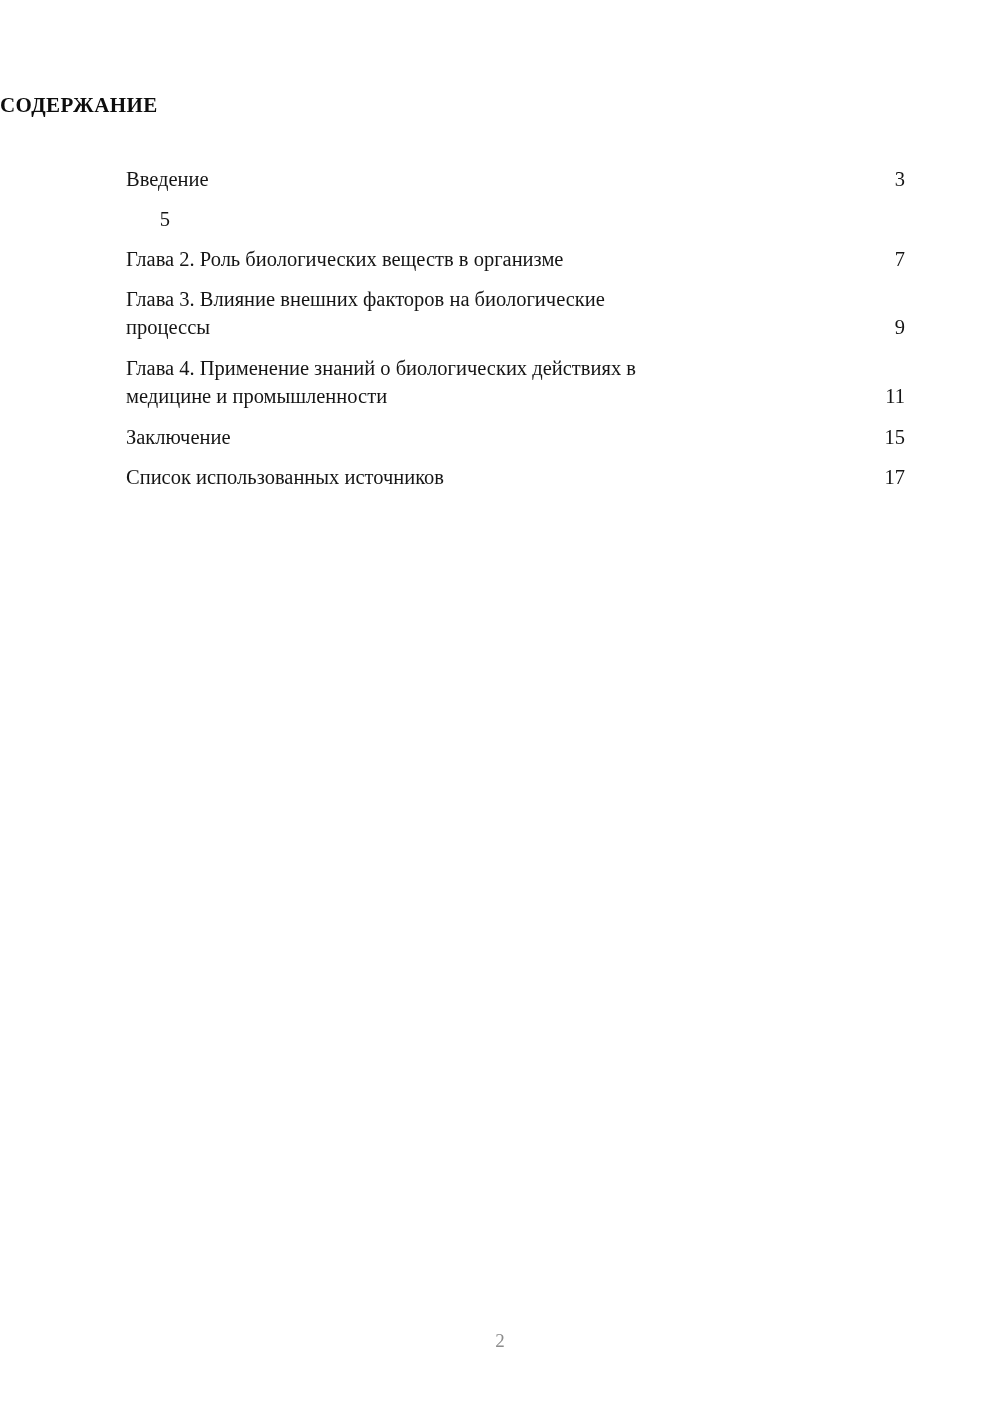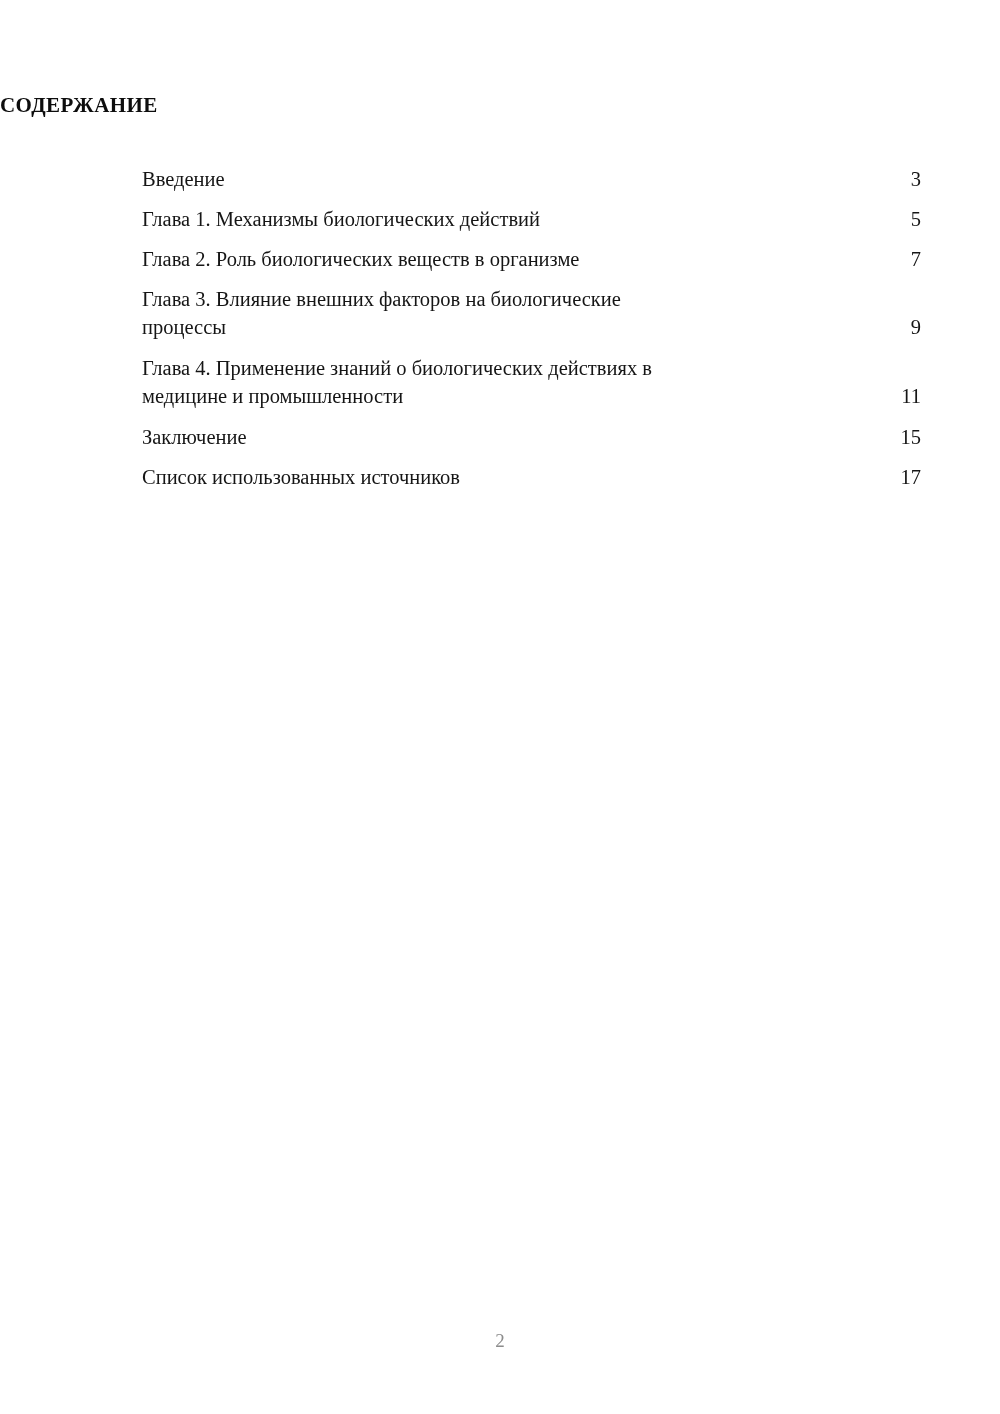--- a/index.html
+++ b/index.html
@@ -32,21 +32,21 @@
     font-weight: bold;
     letter-spacing: 0.4px;
     color: #0d0d0d;
     font-family: "Liberation Serif", "DejaVu Serif", serif;
   }
 
   
   .toc {
     position: absolute;
     top: 165px;
-    left: 142px;
+    left: 126px;
     width: 779px;       
   }
 
   .toc-entry {
     display: flex;
     align-items: flex-end;
     justify-content: space-between;
     margin-bottom: 12px;
     font-size: 20.5px;
     line-height: 28px;
@@ -95,21 +95,20 @@
   <div class="doc-title">СОДЕРЖАНИЕ</div>
 
   <div class="toc">
 
     <div class="toc-entry">
       <span class="toc-title">Введение</span>
       <span class="toc-page">3</span>
     </div>
 
     <div class="toc-entry">
-      <span class="toc-title">Глава 1. Механизмы биологических действий</span>
       <span class="toc-page">5</span>
     </div>
 
     <div class="toc-entry">
       <span class="toc-title">Глава 2. Роль биологических веществ в организме</span>
       <span class="toc-page">7</span>
     </div>
 
     <div class="toc-entry two-line">
       <span class="toc-title">Глава 3. Влияние внешних факторов на биологические

